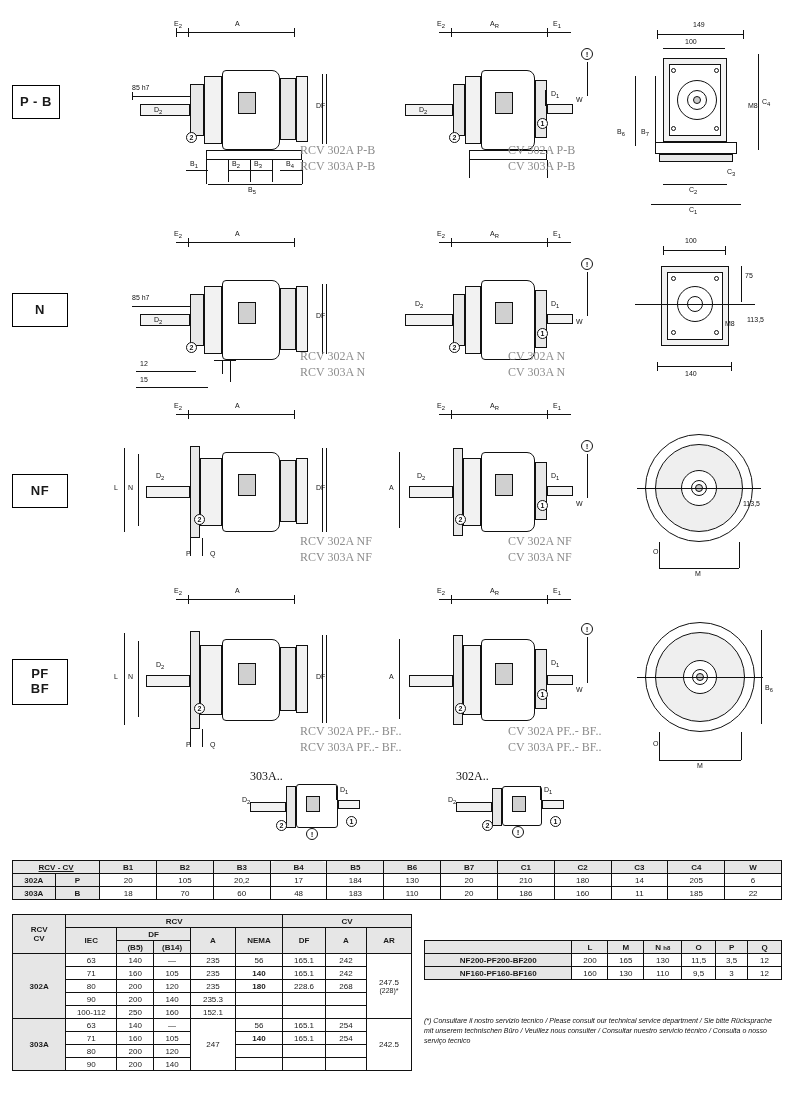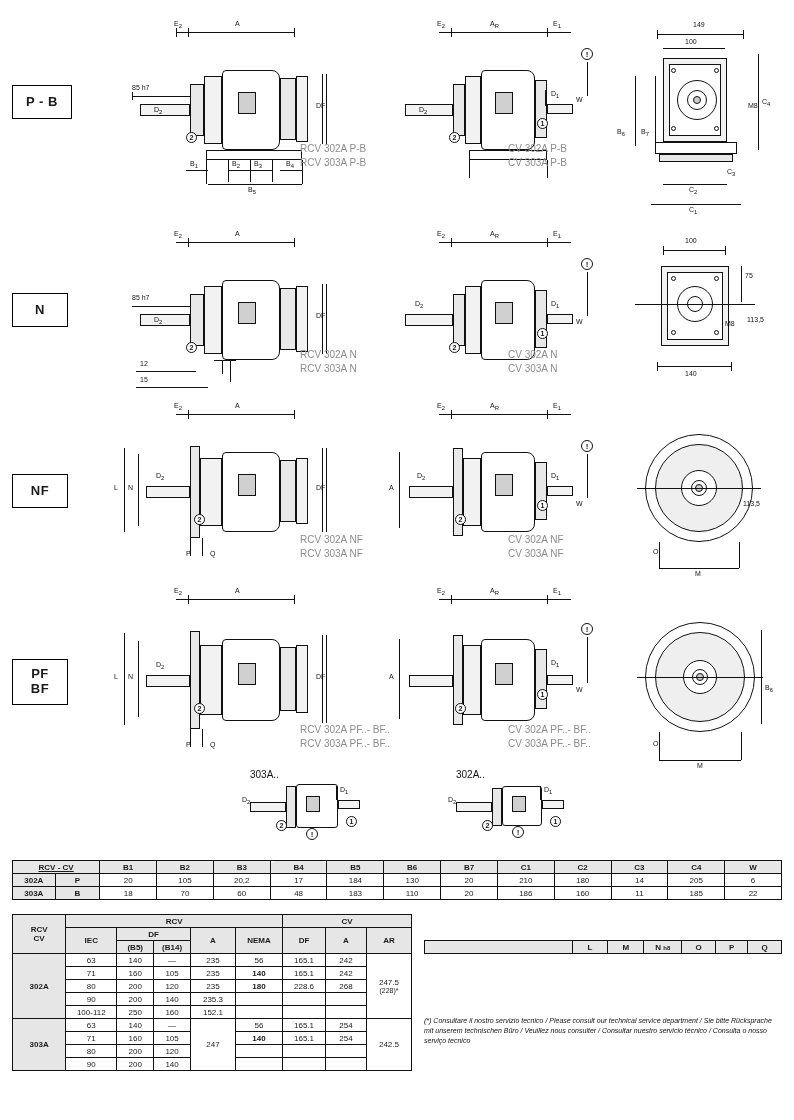--- a/index.html
+++ b/index.html
@@ -21,22 +21,22 @@
     border: 1px solid #000;
     background: #fff;
     display: flex; align-items: center; justify-content: center;
     font-weight: bold; font-size: 13px; letter-spacing: .5px;
     text-align: center; line-height: 1.15;
   }
 
   
   .dwg { position: absolute; }
   .cap {
-    position: absolute; color: #8c8c8c; font-size: 10px; line-height: 1.35;
-    white-space: pre; font-family: Liberation Sans, sans-serif;
+    position: absolute; color: #8c8c8c; font-size: 12px; line-height: 1.35;
+    white-space: pre; font-family: Liberation Serif, serif;
   }
   .dim { position:absolute; font-size:7px; color:#111; white-space:nowrap; }
 
   
   .ln { position:absolute; background:#111; }
   .ln.h { height:1px; }
   .ln.v { width:1px; }
 
   
   .body { position:absolute; border:1px solid #111; background:#fff; }
@@ -69,21 +69,21 @@
   .note {
     position:absolute; font-size:7px; font-style:italic; color:#111; line-height:1.45;
     width: 350px;
   }
 </style>
 </head>
 <body>
 
 <div class="page">
 
-  <div class="rowlabel" style="left:12px; top:85px; width:60px; height:34px;">
+  <div class="rowlabel" style="left:12px; top:85px; width:48px; height:34px;">
     <span>P - B</span>
   </div>
   <div class="rowlabel" style="left:12px; top:293px; width:56px; height:34px;">
     <span>N</span>
   </div>
   <div class="rowlabel" style="left:12px; top:474px; width:56px; height:34px;">
     <span>NF</span>
   </div>
   <div class="rowlabel" style="left:12px; top:659px; width:56px; height:46px; white-space:pre;">
     <span>PF
@@ -679,18 +679,36 @@
         <th style="width:148px;"></th>
         <th style="width:36px;">L</th>
         <th style="width:36px;">M</th>
         <th style="width:38px;">N <span style="font-size:6px;">h8</span></th>
         <th style="width:34px;">O</th>
         <th style="width:32px;">P</th>
         <th style="width:34px;">Q</th>
       </tr>
     </thead>
     <tbody>
+      <tr>
+        <th>NF200-PF200-BF200</th>
+        <td>200</td>
+        <td>165</td>
+        <td>130</td>
+        <td>11,5</td>
+        <td>3,5</td>
+        <td>12</td>
+      </tr>
+      <tr>
+        <th>NF160-PF160-BF160</th>
+        <td>160</td>
+        <td>130</td>
+        <td>110</td>
+        <td>9,5</td>
+        <td>3</td>
+        <td>12</td>
+      </tr>
     </tbody>
   </table>
 
   <div class="note" style="left:424px; top:1016px; width:358px;">(*) Consultare il nostro servizio tecnico / Please consult our technical service department / Sie bitte Rücksprache mit unserem technischen Büro / Veuillez nous consulter / Consultar nuestro servicio técnico / Consulta o nosso serviço tecnico</div>
 
 </div>
 
 </body></html>

